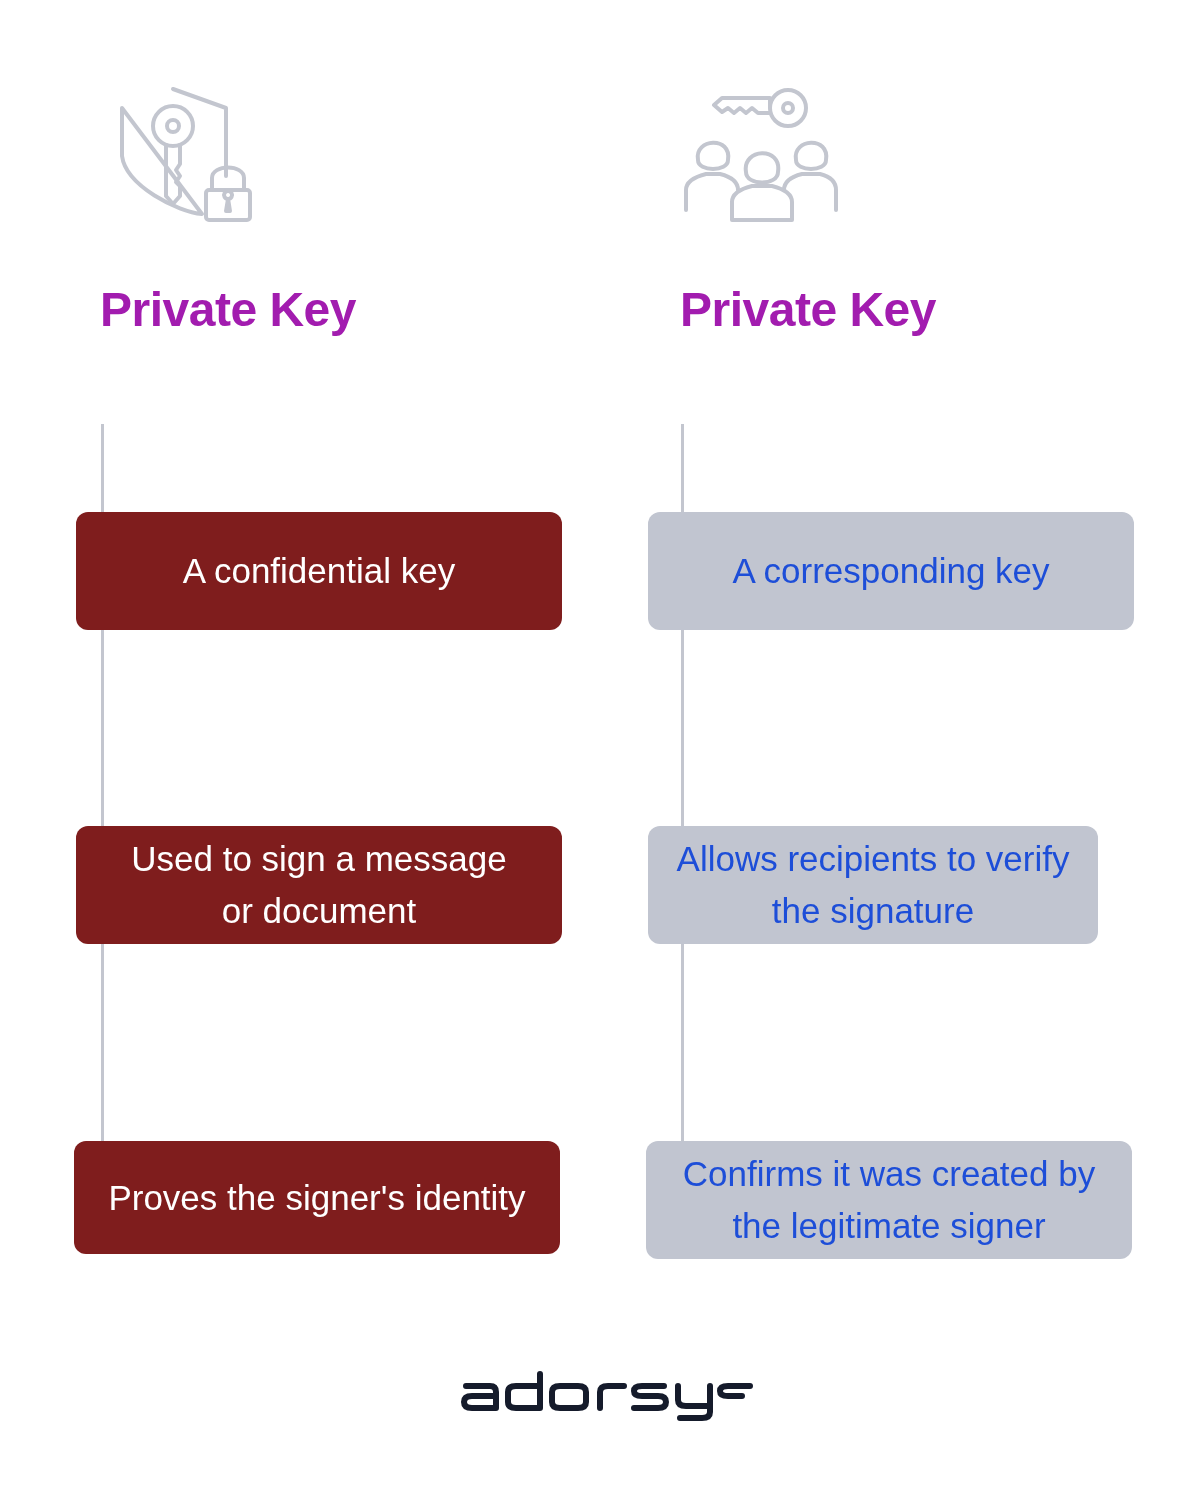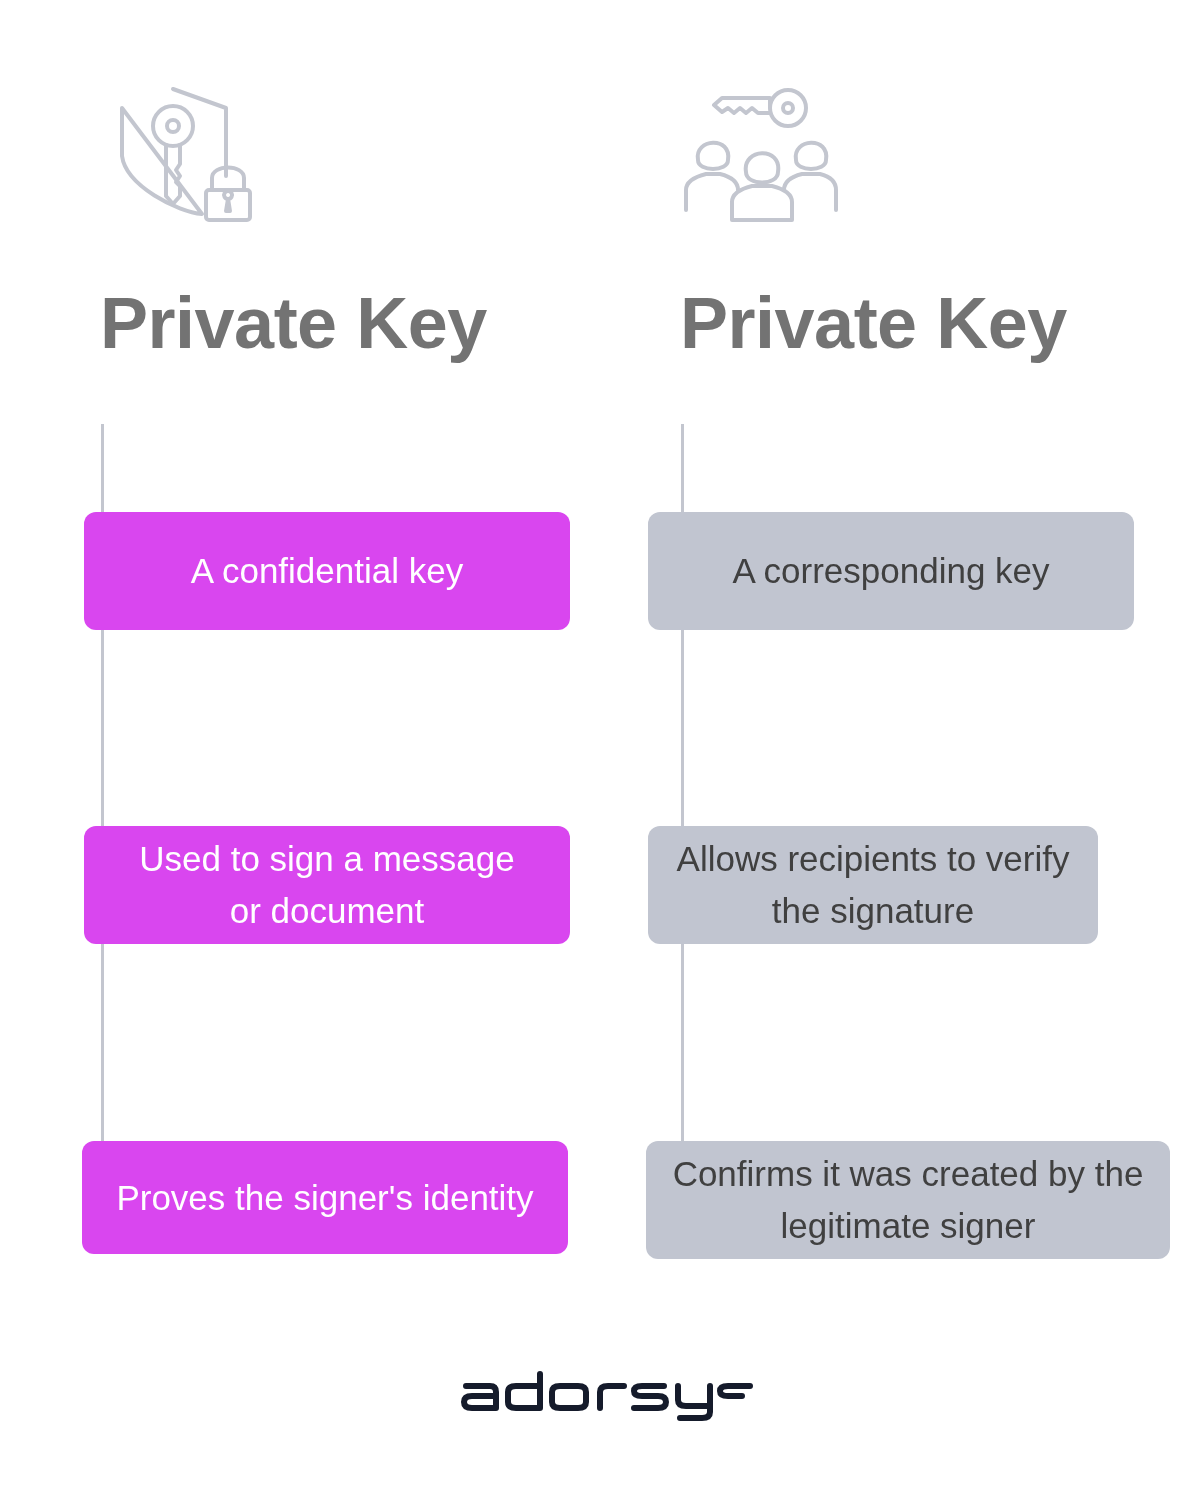--- a/index.html
+++ b/index.html
@@ -1,22 +1,22 @@
 <!DOCTYPE html>
 <html><head>
 <meta charset="utf-8">
 <style>
   html, body { margin:0; padding:0; }
   body { width:1200px; height:1500px; background:#ffffff; position:relative; overflow:hidden; font-family:"Liberation Sans", sans-serif; }
   .icon { position:absolute; }
-  .title { position:absolute; font-weight:700; font-size:72px; color:#737373; letter-spacing:-0.5px; }
+  .title { position:absolute; font-weight:700; font-size:48px; color:#a21caf; letter-spacing:-0.5px; }
   .vline { position:absolute; width:3px; background:#c3c6cf; }
   .box { position:absolute; border-radius:12px; display:flex; align-items:center; justify-content:center; text-align:center; font-size:35px; line-height:52px; }
-  .box.dark { background:#d946ef; color:#ffffff;margin-left:8px; }
-  .box.light { background:#c1c5d0; color:#404040; }
+  .box.dark { background:#7f1d1d; color:#ffffff; }
+  .box.light { background:#c1c5d0; color:#1d4ed8; }
   .logo { position:absolute; left:0; width:1200px; top:1370px; text-align:center; }
 </style>
 </head>
 <body>
 
 <svg class="icon" style="left:118px;top:86px" width="140" height="136" viewBox="0 0 140 136">
   <g fill="none" stroke="#c3c6cf" stroke-width="4" stroke-linejoin="round" stroke-linecap="round">
     <path d="M55 3 L108 22 L108 90 M84 128 C60 126 8 100 4 70 L4 22 Z"></path>
     <circle cx="55" cy="40" r="20"></circle>
     <circle cx="55" cy="40" r="6"></circle>
@@ -56,21 +56,21 @@
 <div class="box dark" style="left:74px;top:1141px;width:486px;height:113px">
     <span>Proves the signer's identity</span>
   </div>
 
 <div class="box light" style="left:648px;top:512px;width:486px;height:118px">
     <span>A corresponding key</span>
   </div>
 <div class="box light" style="left:648px;top:826px;width:450px;height:118px;padding:0 14px;box-sizing:border-box">
     <span>Allows recipients to verify the signature</span>
   </div>
-<div class="box light" style="left:646px;top:1141px;width:524px;height:118px;padding:0 8px;box-sizing:border-box">
+<div class="box light" style="left:646px;top:1141px;width:486px;height:118px;padding:0 8px;box-sizing:border-box">
     <span>Confirms it was created by the legitimate signer</span>
   </div>
 
 <div class="logo">
   <svg width="280" height="50" viewBox="0 0 280 50">
     <g fill="none" stroke="#151b2b" stroke-width="6" stroke-linecap="round" stroke-linejoin="round">
 
       <path d="M6 16 L30 16 Q36 16 36 22 L36 38 L12 38 Q4 38 4 32 Q4 26 12 26 L36 26"></path>
 
       <path d="M80 4 L80 38 L56 38 Q48 38 48 32 L48 22 Q48 16 56 16 L80 16"></path>

